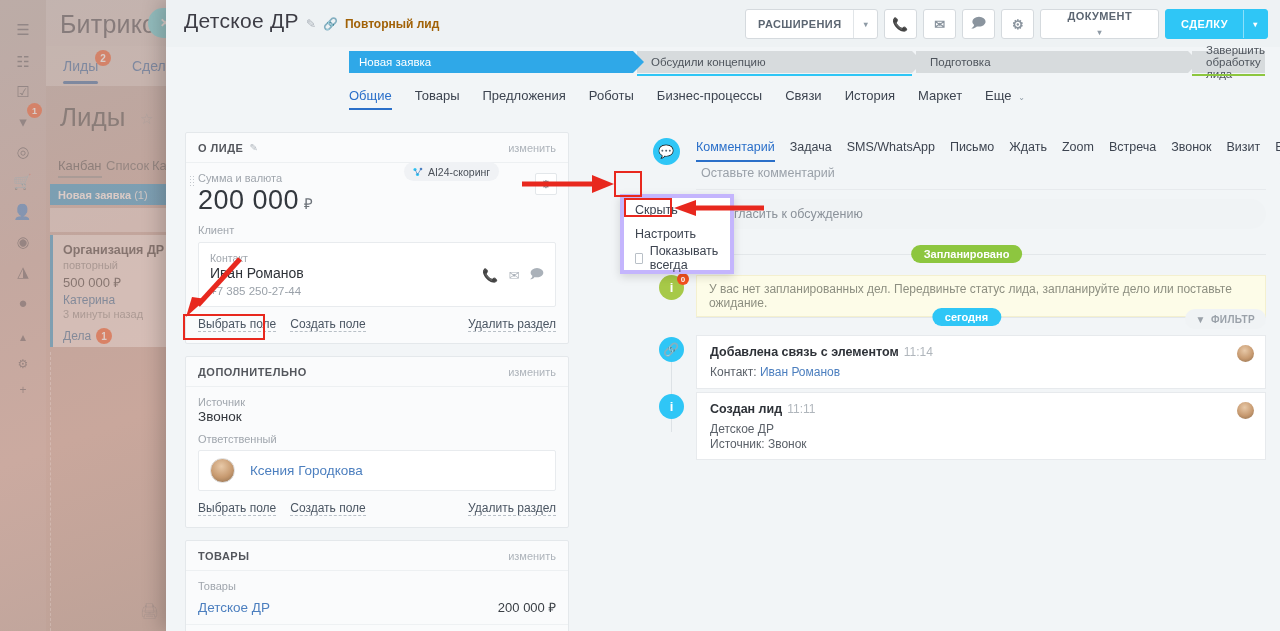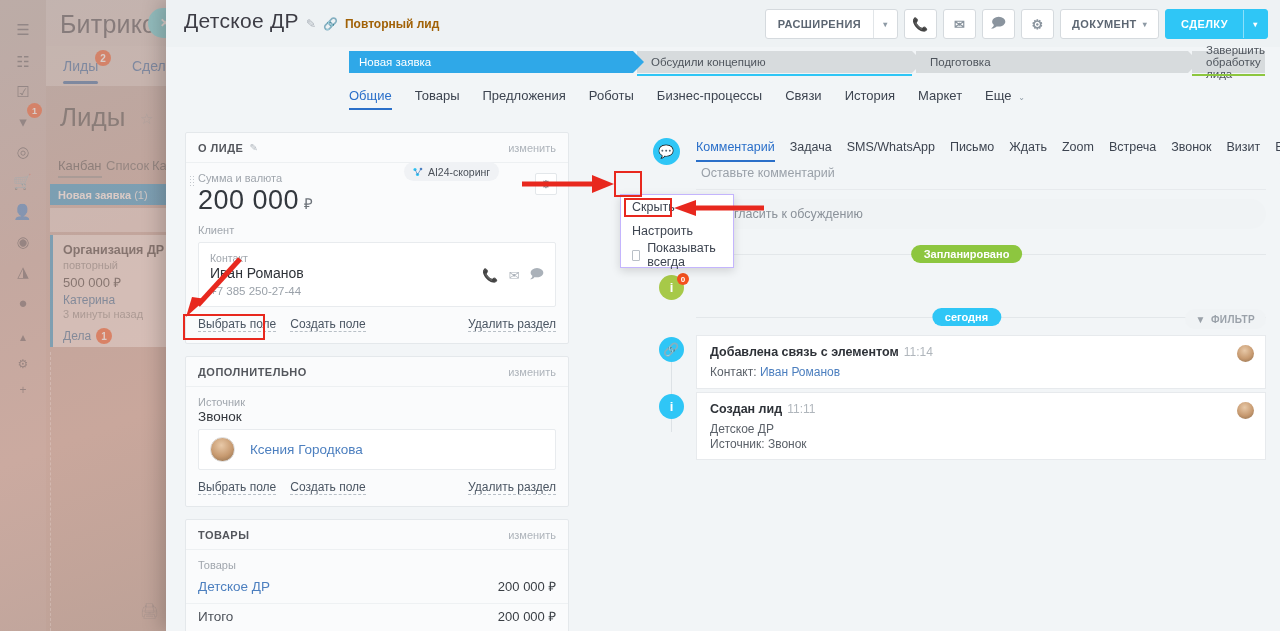--- a/index.html
+++ b/index.html
@@ -126,21 +126,21 @@
   .btn {
     height: 30px; border: 1px solid #d5dade; background: #fff; border-radius: 3px;
     display: flex; align-items: center; color: #5c6672;
     font-size: 11px; font-weight: bold; letter-spacing: .4px;
   }
   .btn.split { padding: 0; }
   .btn.split .lbl { padding: 0 12px; }
   .btn.split .car { width: 24px; height: 28px; border-left: 1px solid #e1e5e8;
     display: flex; align-items: center; justify-content: center; font-size: 8px; color: #8e9aa5; }
   .btn.icon { width: 33px; justify-content: center; font-size: 13px; color: #8a949e; }
-  .btn.doc { padding: 0 11px; gap: 6px; }
+  .btn.doc { padding: 0 26px; gap: 6px; flex-direction: column; }
   .btn.doc .car { font-size: 8px; color: #8e9aa5; }
   .btn.primary {
     background: #2fc6f6; border-color: #2fc6f6; color: #fff; padding: 0;
   }
   .btn.primary .lbl { padding: 0 15px; }
   .btn.primary .car { width: 24px; height: 28px; border-left: 1px solid rgba(255,255,255,.45);
     display:flex; align-items:center; justify-content:center; font-size: 8px; }
 
   
   .stages { position: absolute; left: 183px; top: 51px; right: 20px; height: 22px; display: flex; }
@@ -323,21 +323,21 @@
   .ev .bd { font-size: 12px; color: #5b6169; margin-top: 6px; line-height: 15px; }
   .ev .bd a { color: #4c7fbf; text-decoration: none; }
   .ev-ava {
     position: absolute; right: 11px; top: 9px; width: 17px; height: 17px; border-radius: 50%;
     background: radial-gradient(circle at 45% 32%, #e8c9a8 0%, #c79a70 55%, #8a6a4a 100%);
   }
 
   
   .menu {
     position: absolute; left: 620px; top: 194px; width: 114px;
-    background: #fff; border: 1px solid #c4b5fd;
+    background: #fff; border: 4px solid #c4b5fd;
     box-shadow: 0 3px 9px rgba(0,0,0,.14); z-index: 50;
   }
   .menu-item {
     height: 24px; display: flex; align-items: center; padding: 0 11px;
     font-size: 12.5px; color: #3d4450; cursor: pointer;
   }
   .menu-item.chk { gap: 7px; }
   .menu-item .box {
     width: 11px; height: 11px; border: 1px solid #b9c0c7; border-radius: 1px; background: #fff;
   }
@@ -538,20 +538,23 @@
       <div class="card">
         <div class="card-hd">
           <span class="t">ДОПОЛНИТЕЛЬНО</span>
           <span class="sp"></span>
           <span class="hd-edit">изменить</span>
         </div>
         <div class="fld">
           <div class="lab">Источник</div>
           <div class="val">Звонок</div>
         </div>
+        <div class="fld" style="padding-top:9px">
+          <div class="lab">Ответственный</div>
+        </div>
         <div class="resp-box">
           <span class="ava"></span>
           <span class="resp-nm">Ксения Городкова</span>
         </div>
         <div class="card-ft">
           <span class="lnk">Выбрать поле</span>
           <span class="lnk">Создать поле</span>
           <span class="sp"></span>
           <span class="lnk">Удалить раздел</span>
         </div>
@@ -599,20 +602,21 @@
       <div class="commentbox"><span>Оставьте комментарий</span></div>
       <div class="invite">
           <span>Пригласить к обсуждению</span>
         </div>
 
       <div class="sep" style="top:122px"></div>
       <div class="pill green" style="top:113px">Запланировано</div>
 
       <div class="tl-badge ylw" style="top:143px">i</div>
       <div class="tl-dot" style="left:24px;top:141px">0</div>
+      <div class="notice" style="top:143px">У вас нет запланированных дел. Передвиньте статус лида, запланируйте дело или поставьте ожидание.</div>
 
       <div class="sep" style="top:185px"></div>
       <div class="pill blue" style="top:176px">сегодня</div>
       <div class="filter-chip" style="top:177px">
         <span>▼</span>
         <span>ФИЛЬТР</span>
       </div>
 
       <div class="tl-line" style="top:225px;height:75px"></div>
 

